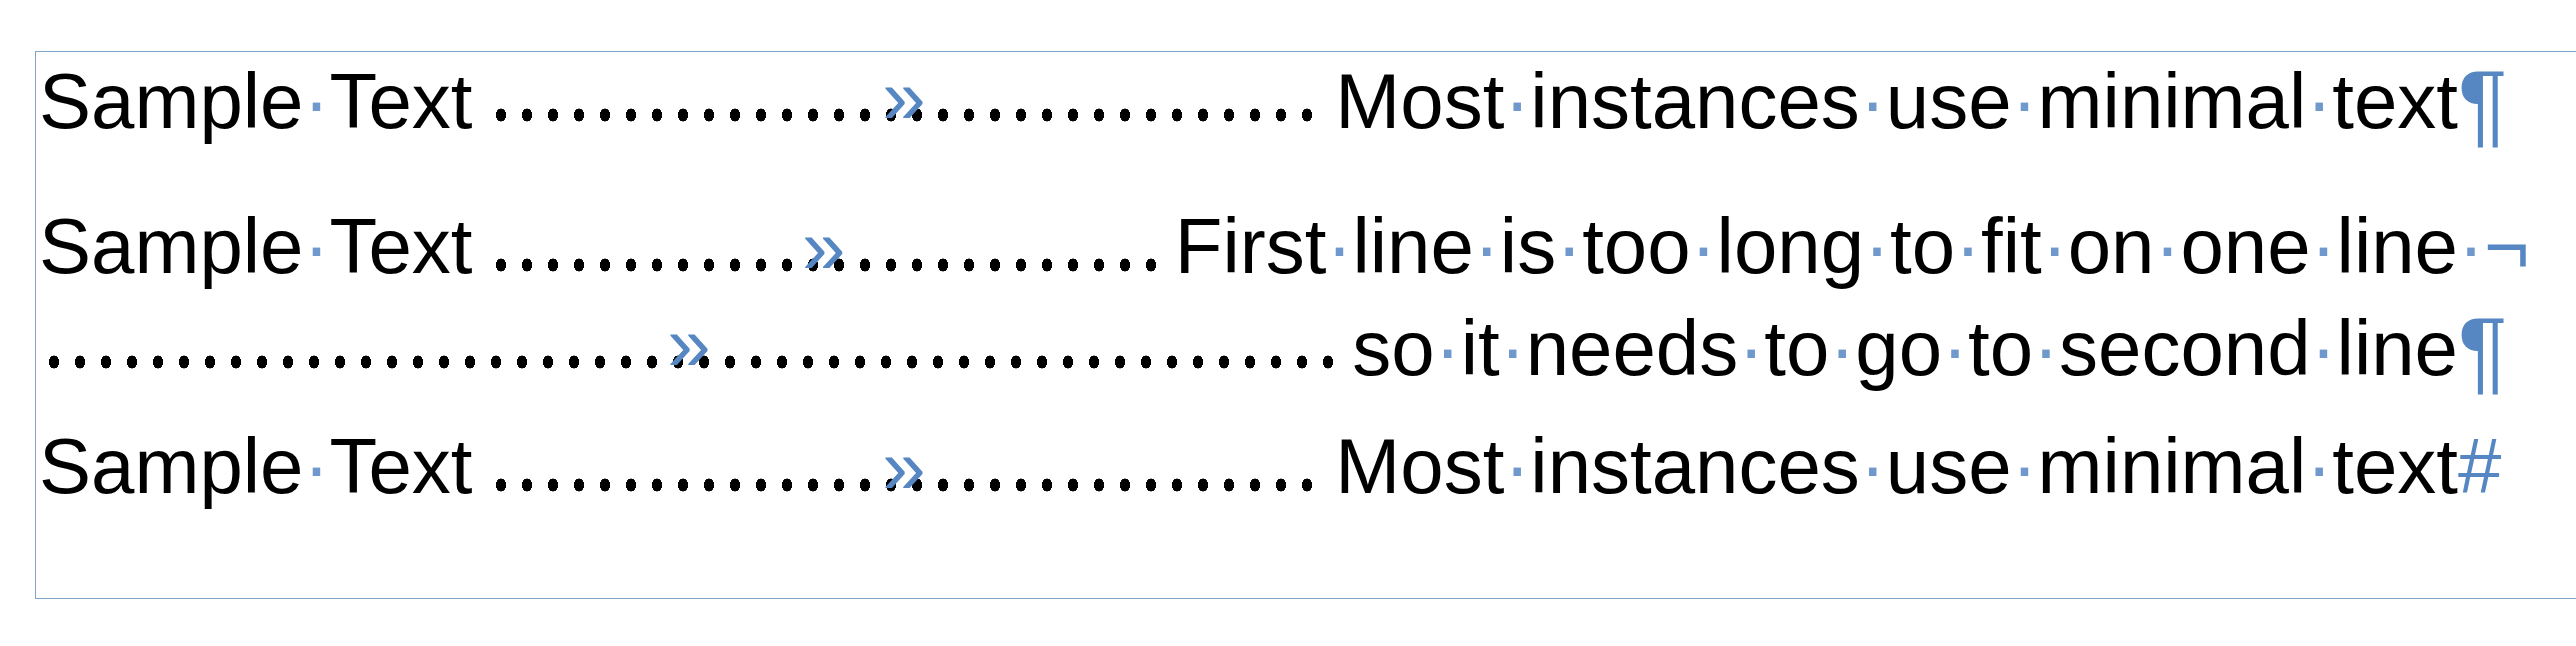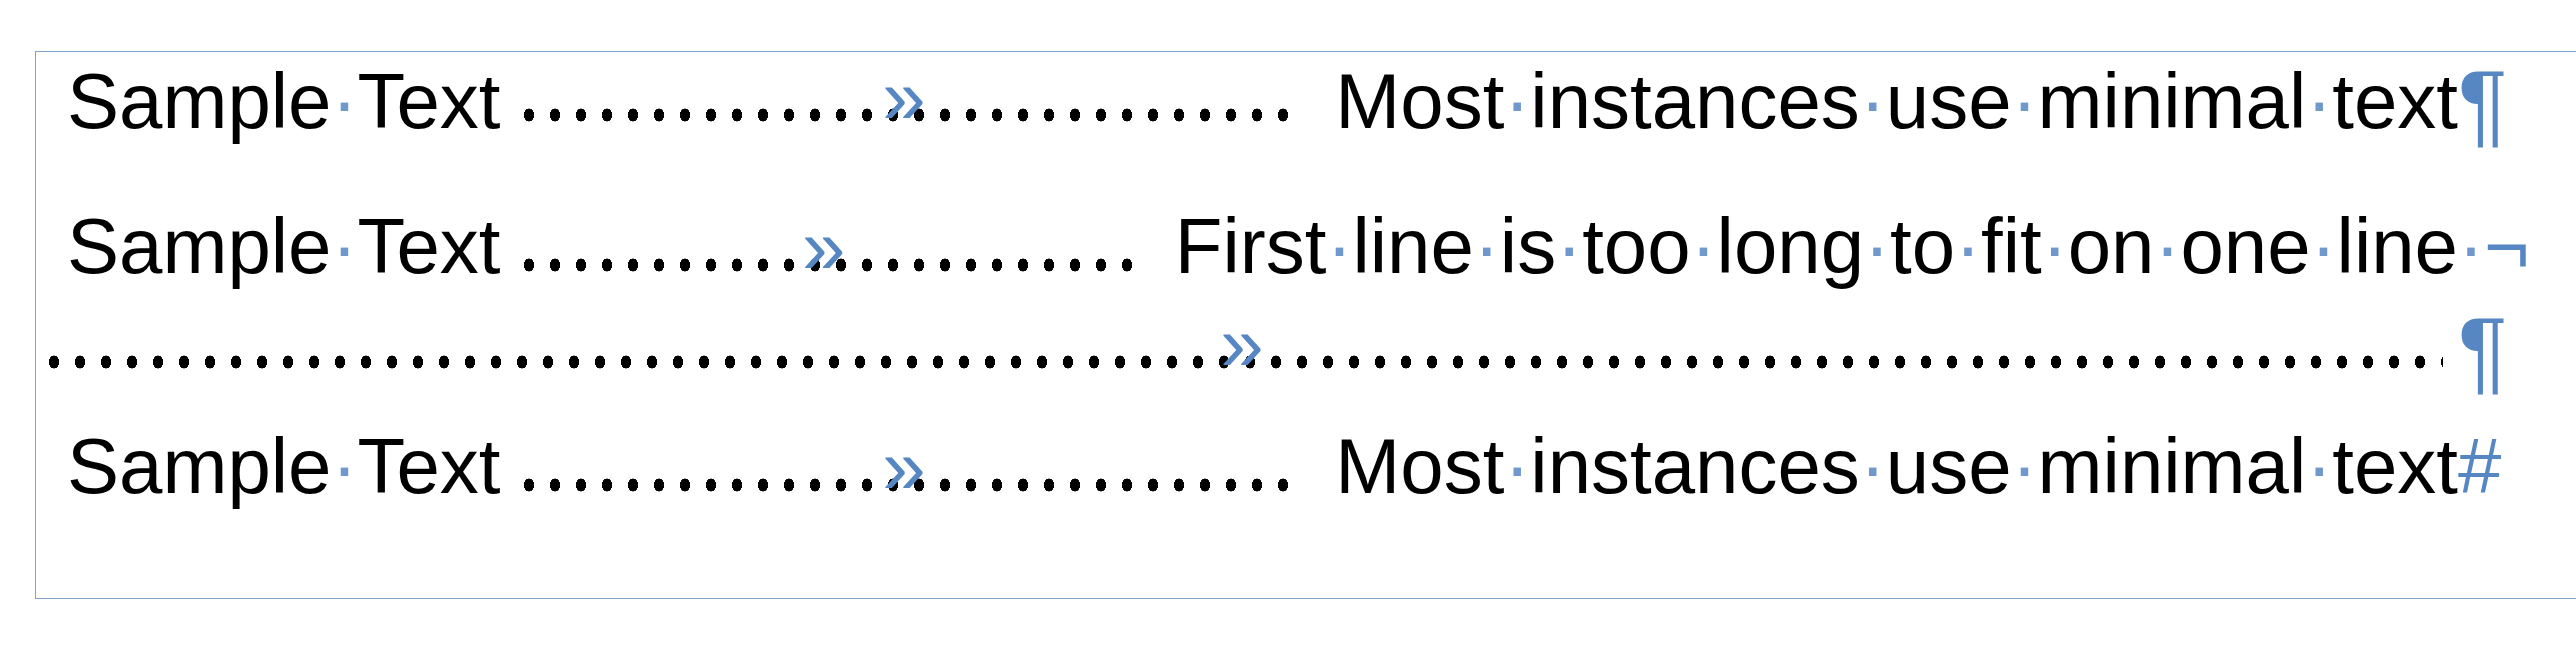--- a/index.html
+++ b/index.html
@@ -34,21 +34,21 @@
     line-height: 83px;
     display: flex;
     align-items: baseline;
     white-space: nowrap;
   }
   .row-1 { top: 55px; }
   .row-2 { top: 205px; }
   .row-3 { top: 302px; }
   .row-4 { top: 425px; }
 
-  .run { color: #000000; margin-left: 28px; }
+  .run { color: #000000; }
 
   
   .fmt { color: #5787c3; }
   .spc { color: #6f98cc; }
 
   
   .leader {
     position: relative;
     flex: 1 1 auto;
     align-self: stretch;
@@ -112,20 +112,21 @@
   </span>
   <span class="run"><span>First</span><span class="spc">·</span><span>line</span><span class="spc">·</span><span>is</span><span class="spc">·</span><span>too</span><span class="spc">·</span><span>long</span><span class="spc">·</span><span>to</span><span class="spc">·</span><span>fit</span><span class="spc">·</span><span>on</span><span class="spc">·</span><span>one</span><span class="spc">·</span><span>line</span></span>
   <span class="endmarks"><span class="spc">·</span><span class="fmt mark-linebreak">¬</span></span>
 </div>
 
 <div class="row row-3">
   <span class="leader">
     <span class="dots"></span>
     <span class="tabmark">»</span>
   </span>
+  <span class="run"><span>so</span><span class="spc">·</span><span>it</span><span class="spc">·</span><span>needs</span><span class="spc">·</span><span>to</span><span class="spc">·</span><span>go</span><span class="spc">·</span><span>to</span><span class="spc">·</span><span>second</span><span class="spc">·</span><span>line</span></span>
   <span class="endmarks"><span class="fmt mark-pilcrow">¶</span></span>
 </div>
 
 <div class="row row-4">
   <span class="run"><span>Sample</span><span class="spc">·</span><span>Text</span></span>
   <span class="leader">
     <span class="dots"></span>
     <span class="tabmark">»</span>
   </span>
   <span class="run"><span>Most</span><span class="spc">·</span><span>instances</span><span class="spc">·</span><span>use</span><span class="spc">·</span><span>minimal</span><span class="spc">·</span><span>text</span></span>

